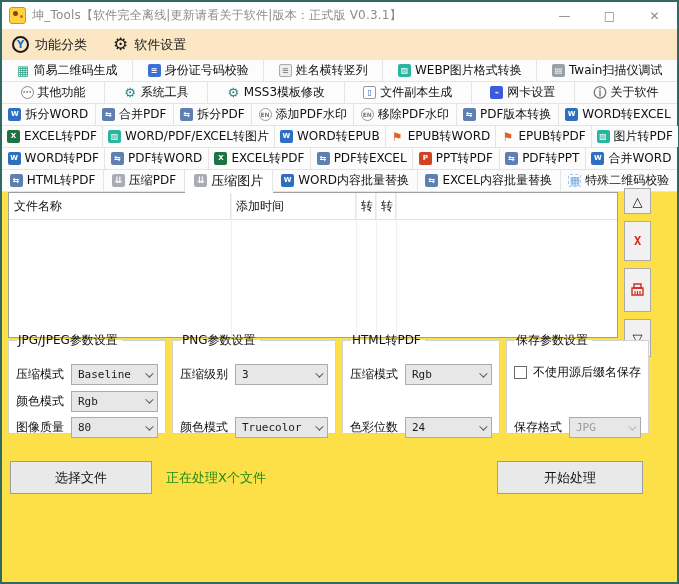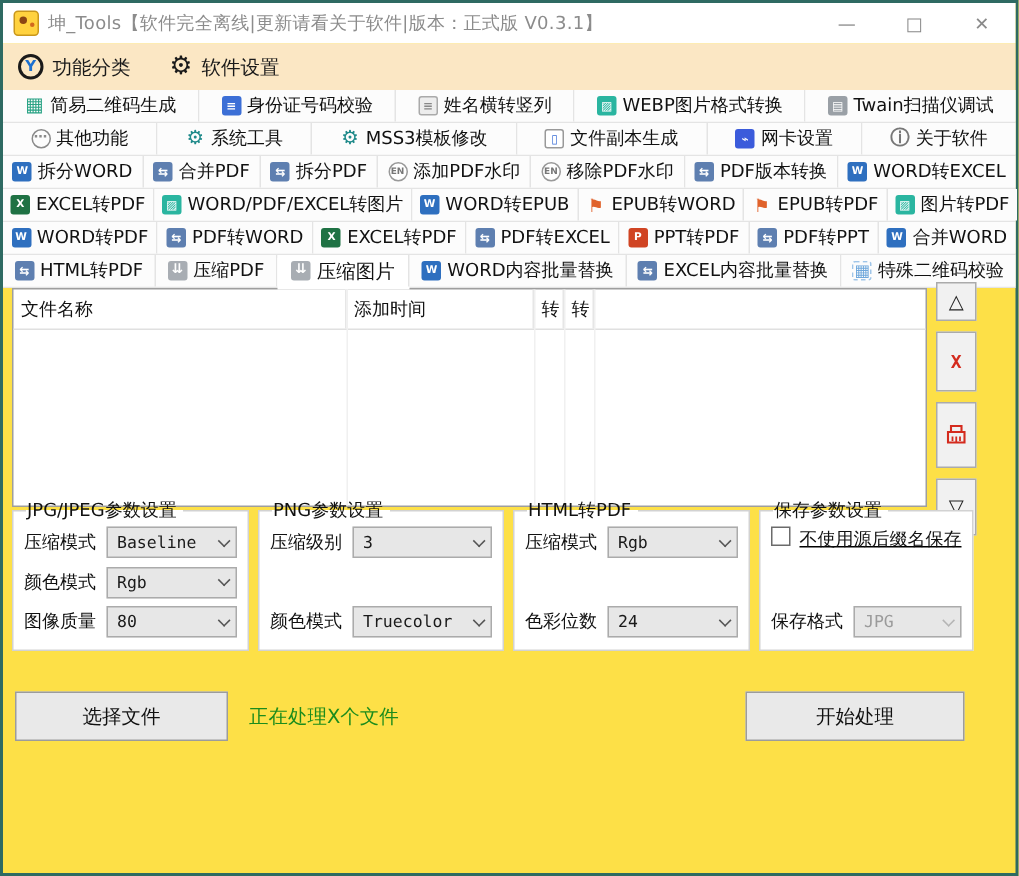--- a/index.html
+++ b/index.html
@@ -75,32 +75,32 @@
   .side-btn { position:absolute; left:624px; width:27px; background:#F1F1F1;
               border:1px solid #ABABAB; display:flex; align-items:center; justify-content:center;
               cursor:pointer; }
   .tri { font-size:13px; color:#222; line-height:1; }
   .redx { font-size:12px; font-weight:bold; color:#D42B1E; font-family:"DejaVu Sans Mono", monospace; }
 
   
   fieldset.panel { position:absolute; top:332px; height:102px; border:1px solid #D2D2D2;
                    background:#fff; padding:2px 7px 8px; }
   fieldset.panel legend { font-size:12px; color:#111; padding:0 4px 0 1px; margin-left:1px; }
-  .panel-body { display:flex; flex-direction:column; justify-content:space-between; height:100%; }
+  .panel-body { display:flex; flex-direction:column; justify-content:space-between; height:100%;margin-top:13px; }
   .field-row { display:flex; align-items:center; gap:7px; }
   .field-label { font-size:12px; color:#111; white-space:nowrap; }
   .combo { flex:1; height:21px; background:#E7E7E7; border:1px solid #ABABAB;
            display:flex; align-items:center; padding:0 6px; cursor:pointer; min-width:0; }
   .combo-value { font-size:11px; font-family:"DejaVu Sans Mono", monospace; color:#1a1a1a;
                  white-space:nowrap; overflow:hidden; }
   .chev { width:6px; height:6px; border-right:1px solid #555; border-bottom:1px solid #555;
           transform:rotate(45deg) translateY(-2px); margin-left:auto; flex:none; }
   .combo.disabled .combo-value { color:#9B9B9B; }
   .combo.disabled .chev { border-color:#B5B5B5; }
-  .checkbox-row { display:flex; align-items:flex-start; gap:6px; cursor:pointer;text-decoration:underline; }
+  .checkbox-row { display:flex; align-items:center; gap:6px; cursor:pointer; }
   .checkbox { width:13px; height:13px; background:#fff; border:1px solid #6B6B6B; flex:none; }
   .checkbox-label { font-size:12px; color:#111; white-space:nowrap; }
 
   
   .btn-big { position:absolute; top:461px; height:33px; background:#E9E9E9;
              border:1px solid #9C9C9C; font-size:13px; color:#111; display:flex;
              align-items:center; justify-content:center; cursor:pointer; }
   #select-btn { left:10px; width:142px; }
   #start-btn { left:497px; width:146px; }
   .status-text { position:absolute; left:166px; top:461px; height:33px; display:flex;

